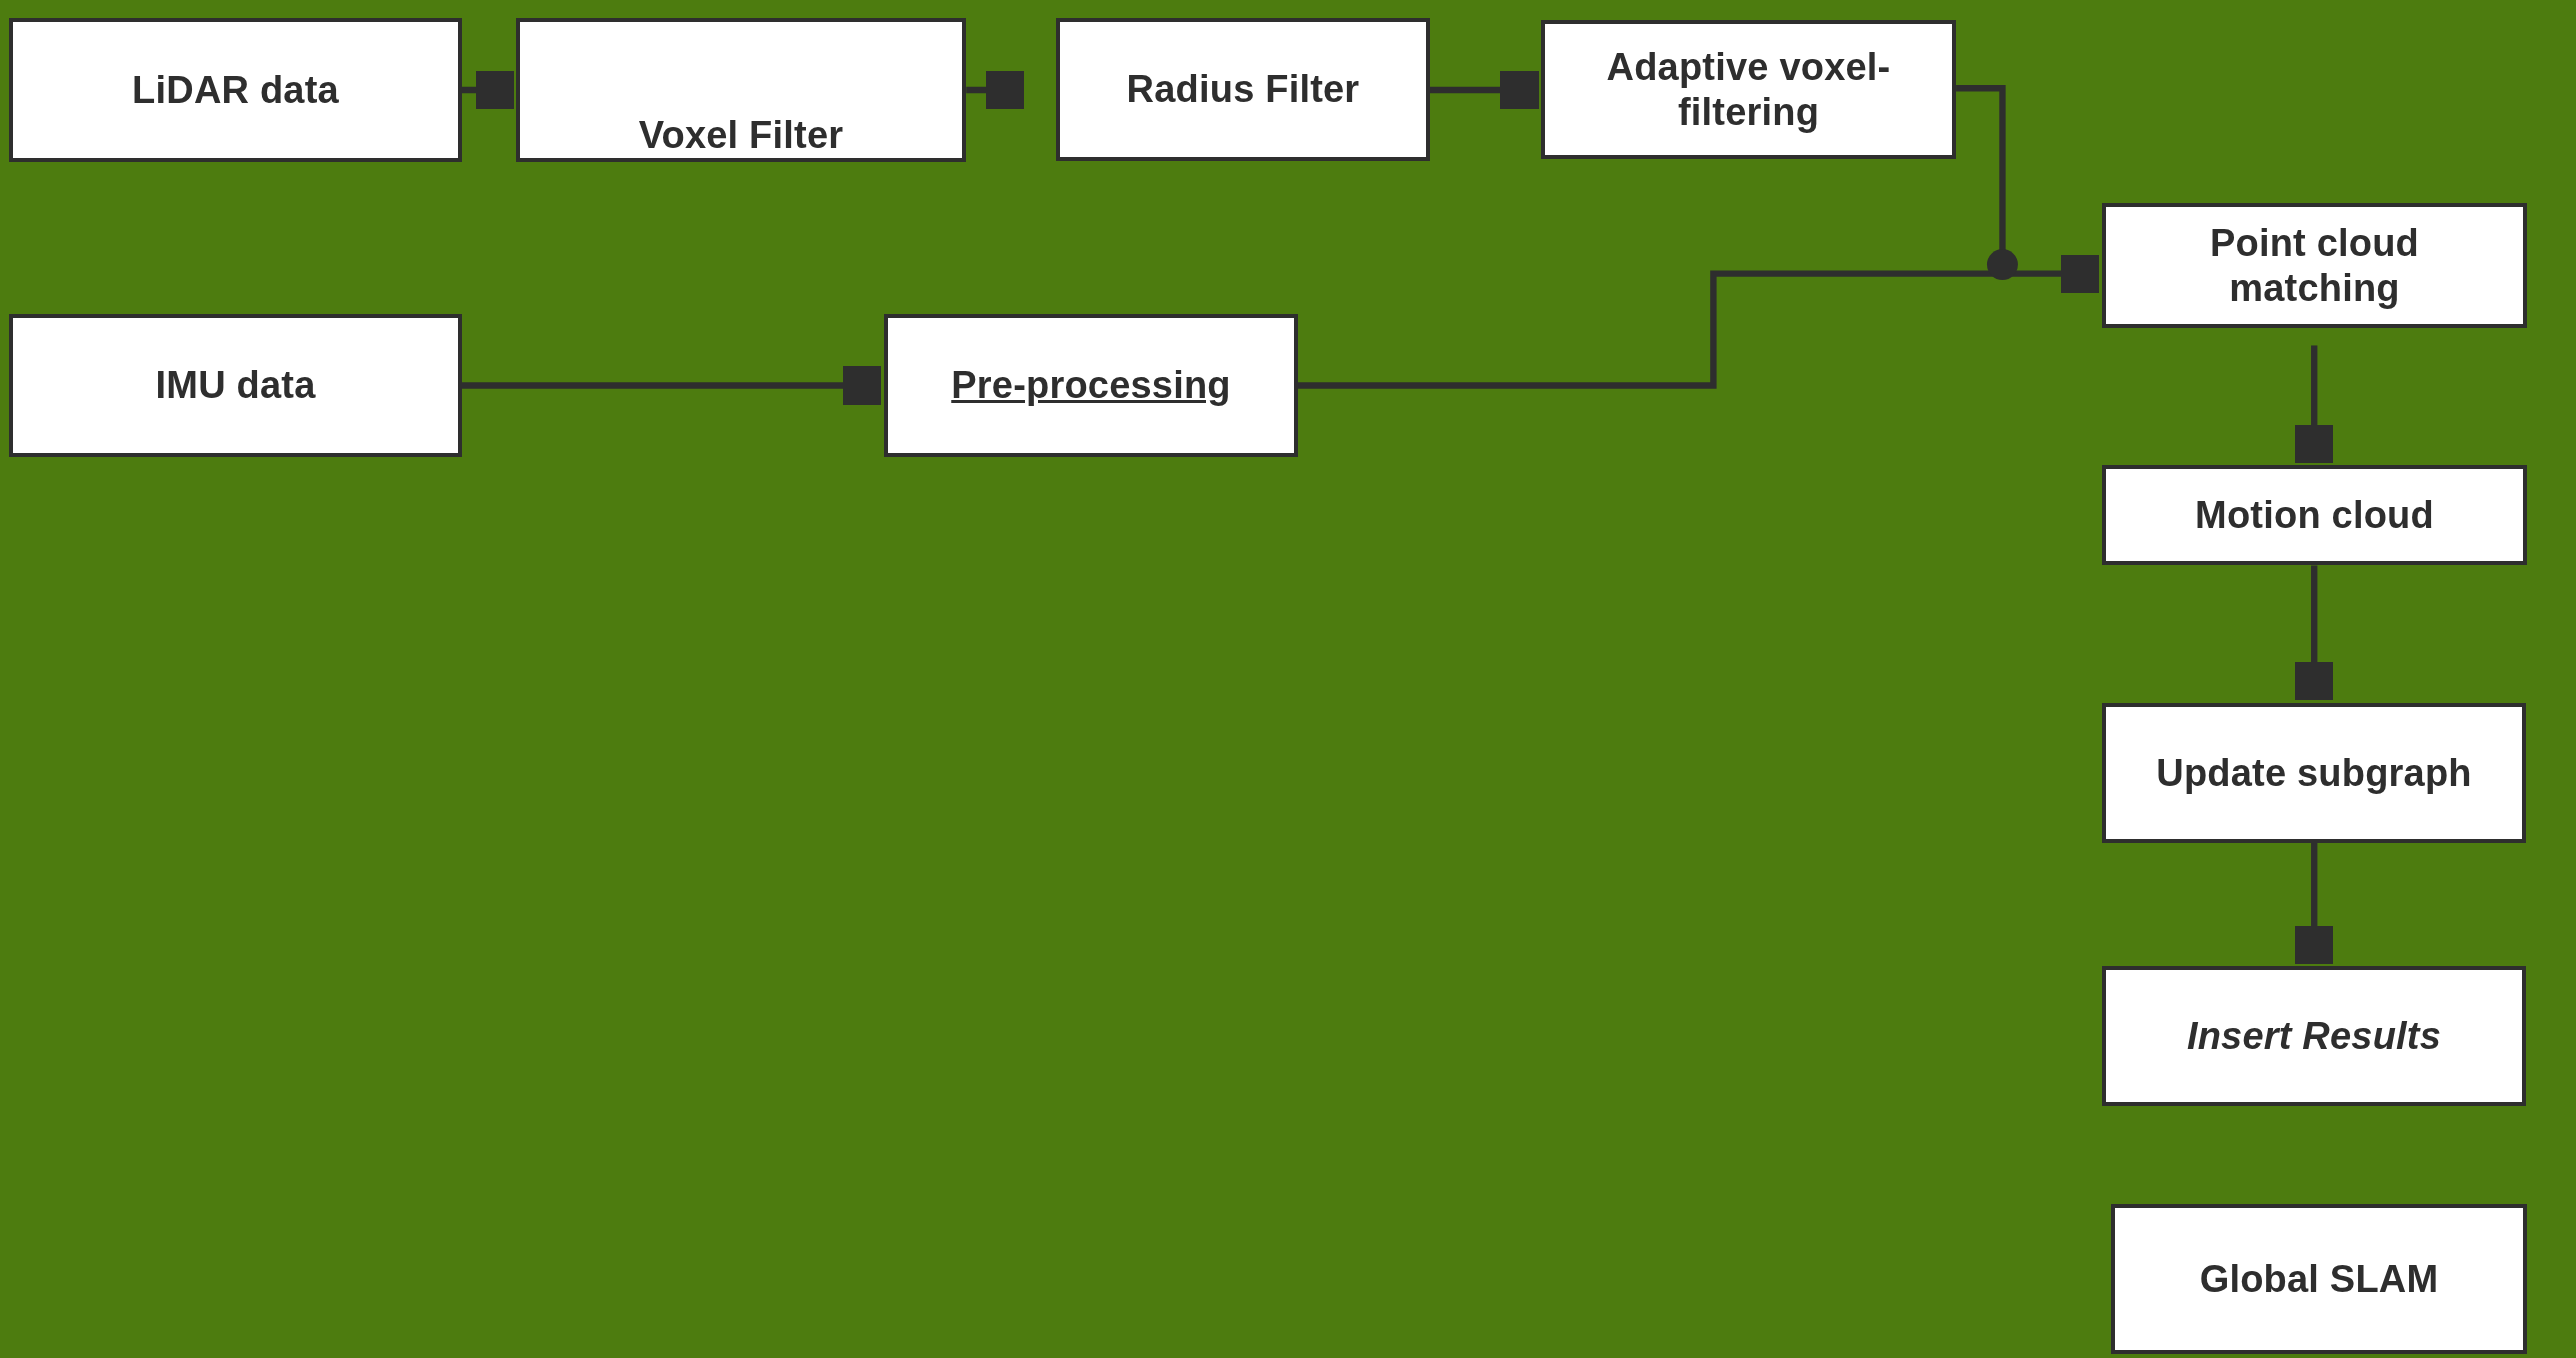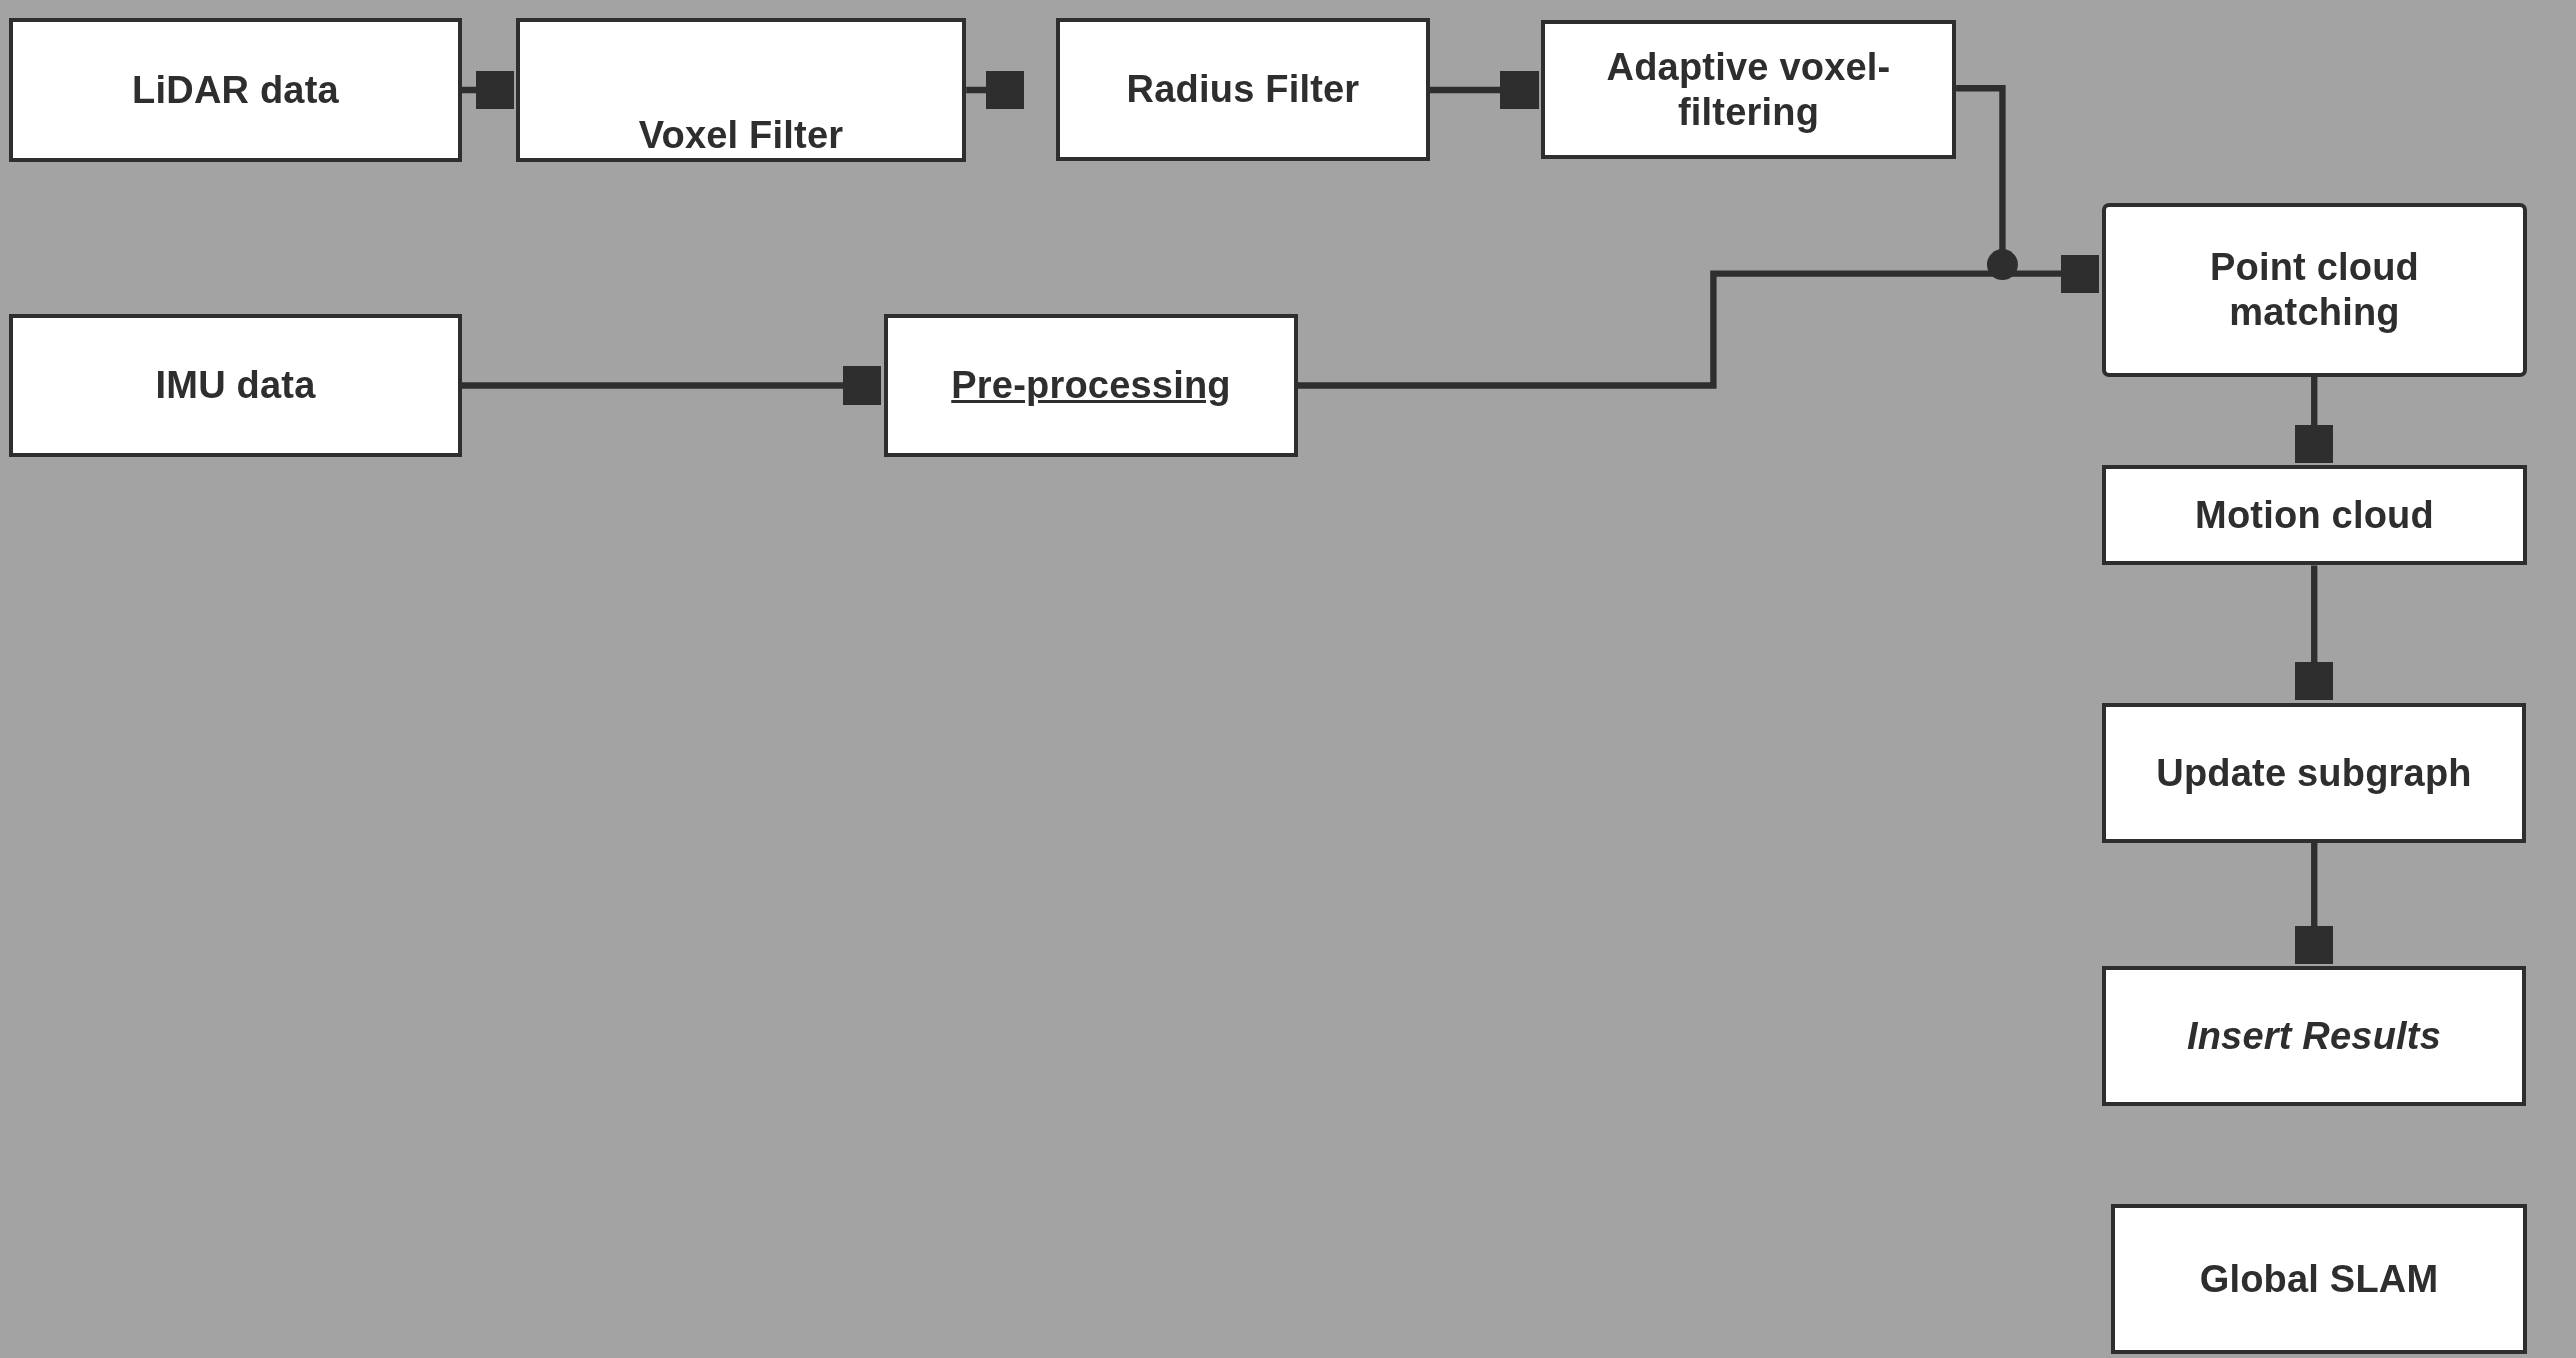--- a/index.html
+++ b/index.html
@@ -4,21 +4,21 @@
 <style>
   html, body {
     margin: 0;
     padding: 0;
     background: #ffffff;
   }
   #canvas {
     position: relative;
     width: 2576px;
     height: 1359px;
-    background: #a3a3a3;
+    background: #4d7c0f;
     overflow: hidden;
     font-family: "Liberation Sans", sans-serif;
   }
   .node {
     position: absolute;
     box-sizing: border-box;
     border: 4.5px solid #2e2e2e;
     background: #ffffff;
     display: flex;
     align-items: center;
@@ -98,21 +98,21 @@
   <div class="node" id="n3" style="left: 1541px; top: 20px; width: 415px; height: 139px;">
     <span class="label">Adaptive voxel-
 filtering</span>
   </div>
   <div class="node" id="n4" style="left: 9px; top: 314px; width: 453px; height: 143px;">
     <span class="label">IMU data</span>
   </div>
   <div class="node" id="n5" style="left: 884px; top: 314px; width: 414px; height: 143px; text-decoration: underline;">
     <span class="label">Pre-processing</span>
   </div>
-  <div class="node" id="n6" style="left: 2102px; top: 203px; width: 425px; height: 174px; border-radius: 7px;">
+  <div class="node" id="n6" style="left: 2102px; top: 203px; width: 425px; height: 125px;">
     <span class="label">Point cloud
 matching</span>
   </div>
   <div class="node" id="n7" style="left: 2102px; top: 465px; width: 425px; height: 100px;">
     <span class="label">Motion cloud</span>
   </div>
   <div class="node" id="n8" style="left: 2102px; top: 703px; width: 424px; height: 140px; text-align: right;">
     <span class="label">Update subgraph</span>
   </div>
   <div class="node" id="n9" style="left: 2102px; top: 966px; width: 424px; height: 140px; font-style: italic;">

